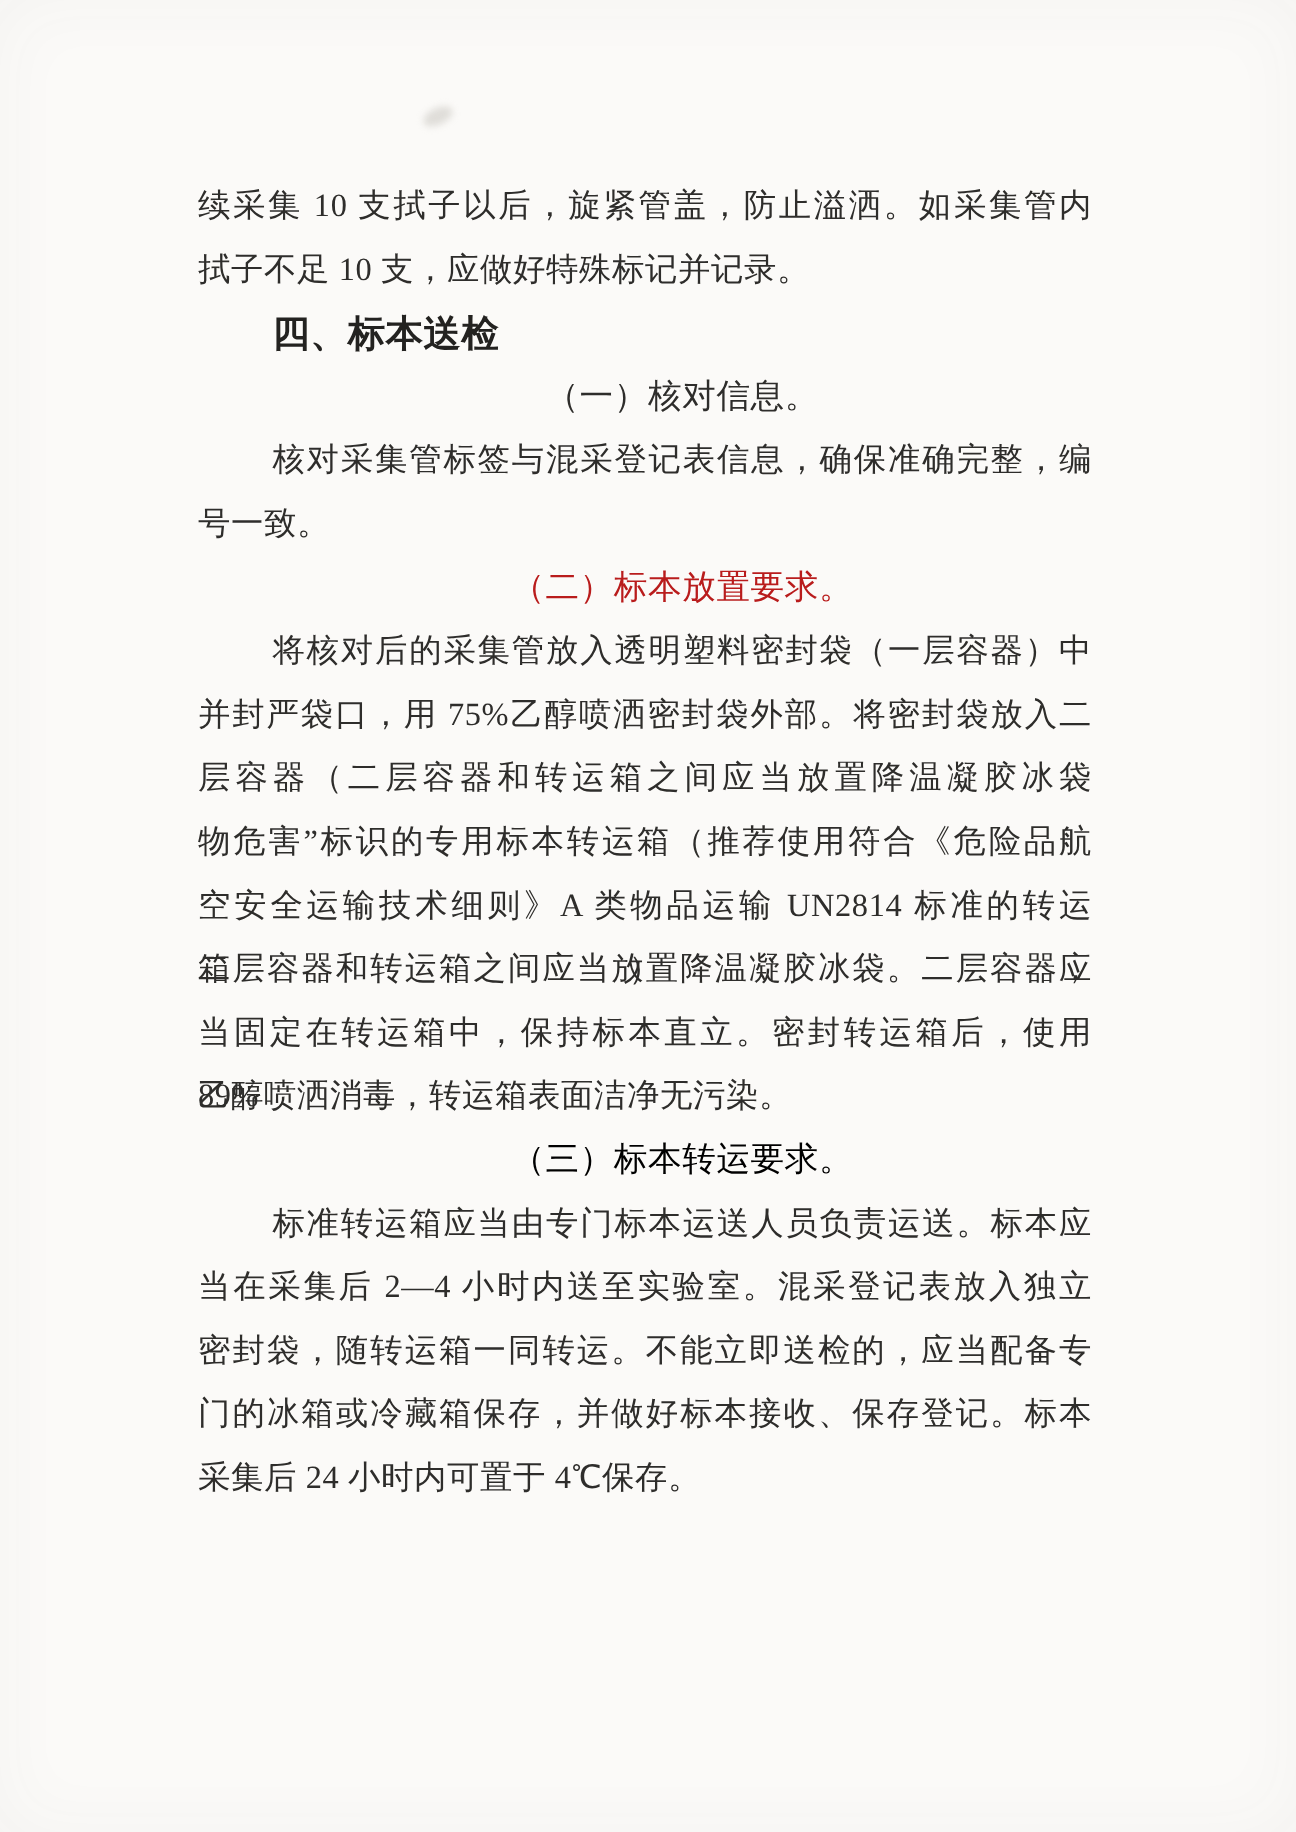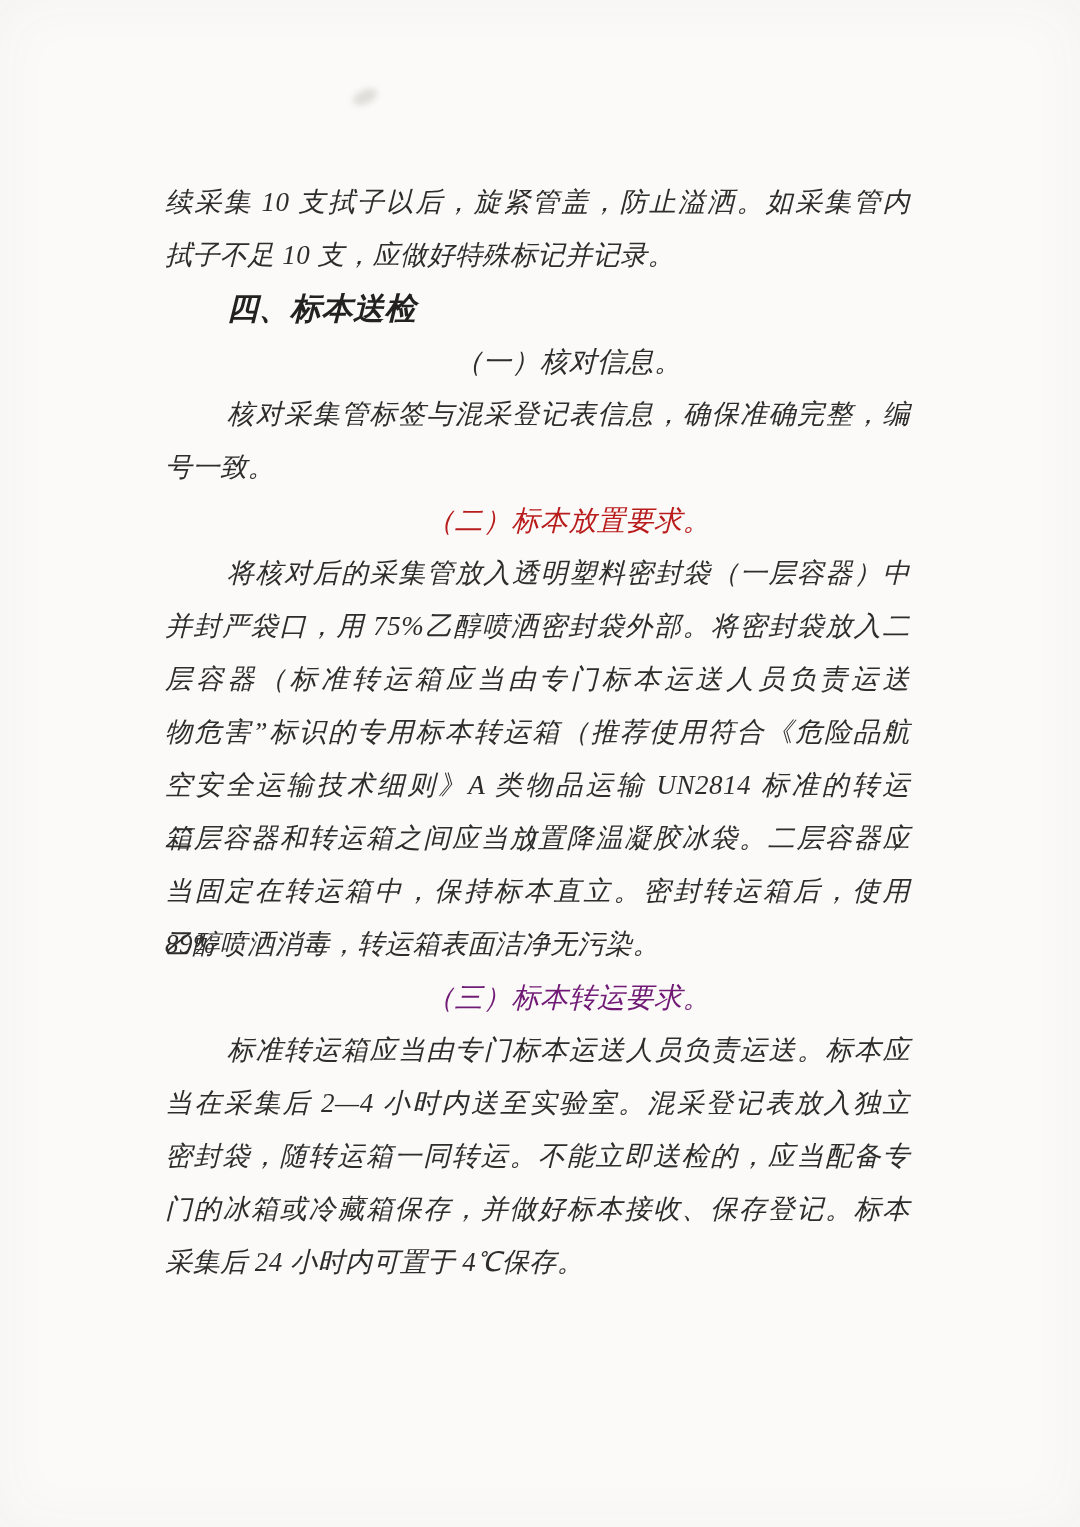--- a/index.html
+++ b/index.html
@@ -25,23 +25,22 @@
     width: 26px;
     height: 14px;
     border-radius: 50%;
     transform: rotate(-25deg);
     filter: blur(3px);
     opacity: 0.55;
   }
   .text-block {
     position: absolute;
     left: 165px;
-    top: 176px;
+    top: 145px;
     width: 745px;
-    font-style: italic;
   }
   .line {
     height: 53px;
     line-height: 53px;
     font-size: 27px;
     white-space: nowrap;
     letter-spacing: 0.5px;
   }
   .line.fill {
     white-space: normal;
@@ -72,26 +71,26 @@
   <div class="text-block">
       <div class="line body fill" style="color: rgb(46, 45, 43);">续采集 10 支拭子以后，旋紧管盖，防止溢洒。如采集管内</div>
       <div class="line body" style="color: rgb(46, 45, 43);">拭子不足 10 支，应做好特殊标记并记录。</div>
       <div class="line heading" style="color: rgb(35, 34, 32);">四、标本送检</div>
       <div class="line sub" style="color: rgb(46, 45, 43);">（一）核对信息。</div>
       <div class="line body-indent fill" style="color: rgb(46, 45, 43);">核对采集管标签与混采登记表信息，确保准确完整，编</div>
       <div class="line body" style="color: rgb(46, 45, 43);">号一致。</div>
       <div class="line sub" style="color: #b91c1c;">（二）标本放置要求。</div>
       <div class="line body-indent fill" style="color: rgb(46, 45, 43);">将核对后的采集管放入透明塑料密封袋（一层容器）中</div>
       <div class="line body fill" style="color: rgb(46, 45, 43);">并封严袋口，用 75%乙醇喷洒密封袋外部。将密封袋放入二</div>
-      <div class="line body fill" style="color: rgb(46, 45, 43);">层容器（标准转运箱应当由专门标本运送人员负责运送</div>
+      <div class="line body fill" style="color: rgb(46, 45, 43);">层容器（二层容器和转运箱之间应当放置降温凝胶冰袋</div>
       <div class="line body fill" style="color: rgb(46, 45, 43);">物危害”标识的专用标本转运箱（推荐使用符合《危险品航</div>
       <div class="line body fill" style="color: rgb(46, 45, 43);">空安全运输技术细则》A 类物品运输 UN2814 标准的转运箱），</div>
       <div class="line body fill" style="color: rgb(46, 45, 43);">二层容器和转运箱之间应当放置降温凝胶冰袋。二层容器应</div>
       <div class="line body fill" style="color: rgb(46, 45, 43);">当固定在转运箱中，保持标本直立。密封转运箱后，使用 89%</div>
       <div class="line body" style="color: rgb(46, 45, 43);">乙醇喷洒消毒，转运箱表面洁净无污染。</div>
-      <div class="line sub" style="color: #701a75;">（三）标本转运要求。</div>
+      <div class="line sub" style="color: #000000;">（三）标本转运要求。</div>
       <div class="line body-indent fill" style="color: rgb(46, 45, 43);">标准转运箱应当由专门标本运送人员负责运送。标本应</div>
       <div class="line body fill" style="color: rgb(46, 45, 43);">当在采集后 2—4 小时内送至实验室。混采登记表放入独立</div>
       <div class="line body fill" style="color: rgb(46, 45, 43);">密封袋，随转运箱一同转运。不能立即送检的，应当配备专</div>
       <div class="line body fill" style="color: rgb(46, 45, 43);">门的冰箱或冷藏箱保存，并做好标本接收、保存登记。标本</div>
       <div class="line body" style="color: rgb(46, 45, 43);">采集后 24 小时内可置于 4℃保存。</div>
     </div>
 </div>
 
 </body></html>

